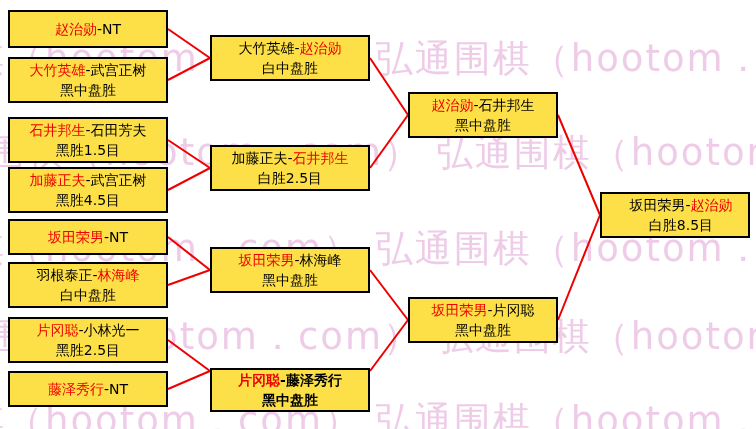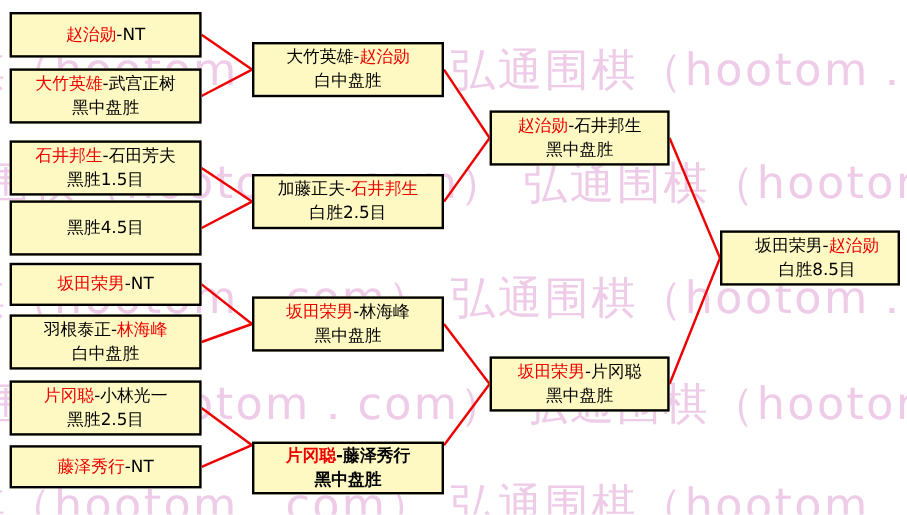--- a/index.html
+++ b/index.html
@@ -23,21 +23,21 @@
     z-index:1;
     pointer-events:none;
   }
   .connector{
     stroke:var(--accent,#ee0000);
     stroke-width:2;
   }
   .box{
     position:absolute;
     box-sizing:border-box;
-    background:#fef9c3;
+    background:#fde047;
     border:2px solid #000000;
     z-index:2;
     display:flex;
     flex-direction:column;
     align-items:center;
     justify-content:center;
     font-size:14px;
     line-height:20px;
     color:#000000;
     text-align:right;
@@ -81,20 +81,21 @@
     <div class="line"><span class="red">大竹英雄</span><span>-</span><span>武宫正树</span></div>
     <div class="line">黑中盘胜</div>
   </div>
 
   <div class="box" style="left:8px;top:117px;width:160px;height:46px;">
     <div class="line"><span class="red">石井邦生</span><span>-</span><span>石田芳夫</span></div>
     <div class="line">黑胜1.5目</div>
   </div>
 
   <div class="box" style="left:8px;top:167px;width:160px;height:46px;">
+    <div class="line"><span class="red">加藤正夫</span><span>-</span><span>武宫正树</span></div>
     <div class="line">黑胜4.5目</div>
   </div>
 
   <div class="box" style="left:8px;top:219px;width:160px;height:36px;">
     <div class="line"><span class="red">坂田荣男</span><span>-</span><span>NT</span></div>
   </div>
 
   <div class="box" style="left:8px;top:262px;width:160px;height:46px;">
     <div class="line"><span>羽根泰正</span><span>-</span><span class="red">林海峰</span></div>
     <div class="line">白中盘胜</div>

